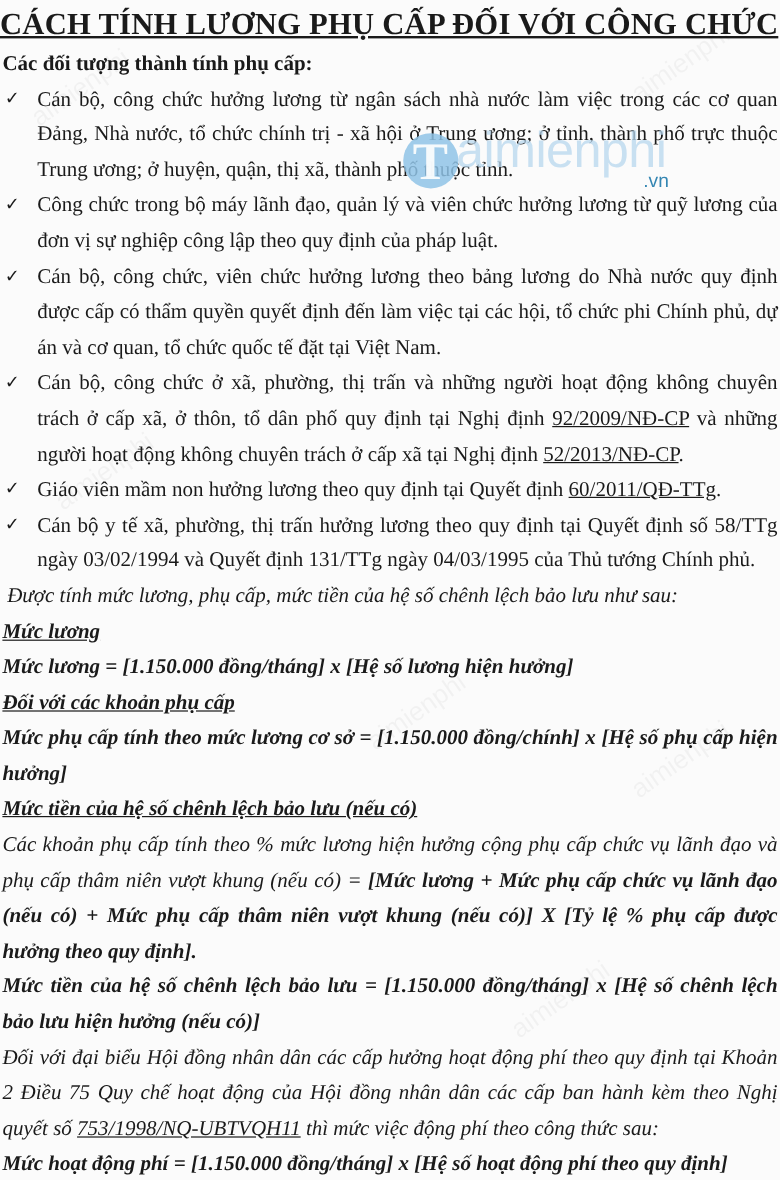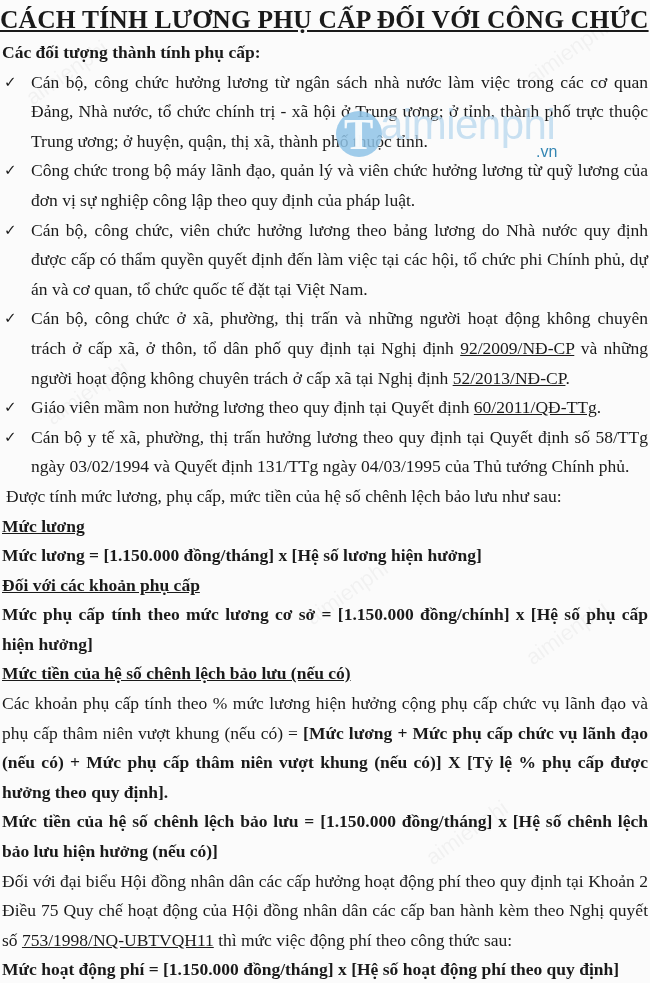--- a/index.html
+++ b/index.html
@@ -18,21 +18,21 @@
     }
     .p { font-size: 17.5px; line-height: 29.6px; margin: 0; text-align: justify; }
     .heading { font-weight: bold; padding-left: 2px; }
     .u { text-decoration: underline; }
     .b { font-weight: bold; }
     .bullet { position: relative; padding-left: 31px; padding-right: 2px; }
     .bullet .chk {
       position: absolute; left: 4px; top: 0; font-size: 15px; line-height: 29.6px;
       font-family: "DejaVu Sans", sans-serif;
     }
-    .plain { padding-left: 2px; padding-right: 2px; }
+    .plain { padding-left: 2px; padding-right: 2px; font-style: italic; }
     .indent1 { padding-left: 6px; }
     a.link { color: inherit; text-decoration: underline; }
     .watermark {
       position: absolute; left: 336px; top: 107px; width: 240px; height: 70px;
       pointer-events: none;
     }
     .wm-circle {
       position: absolute; left: 0; top: 4px; width: 46px; height: 46px; border-radius: 50%;
       background: #8fc3e6; opacity: 0.85;
     }

